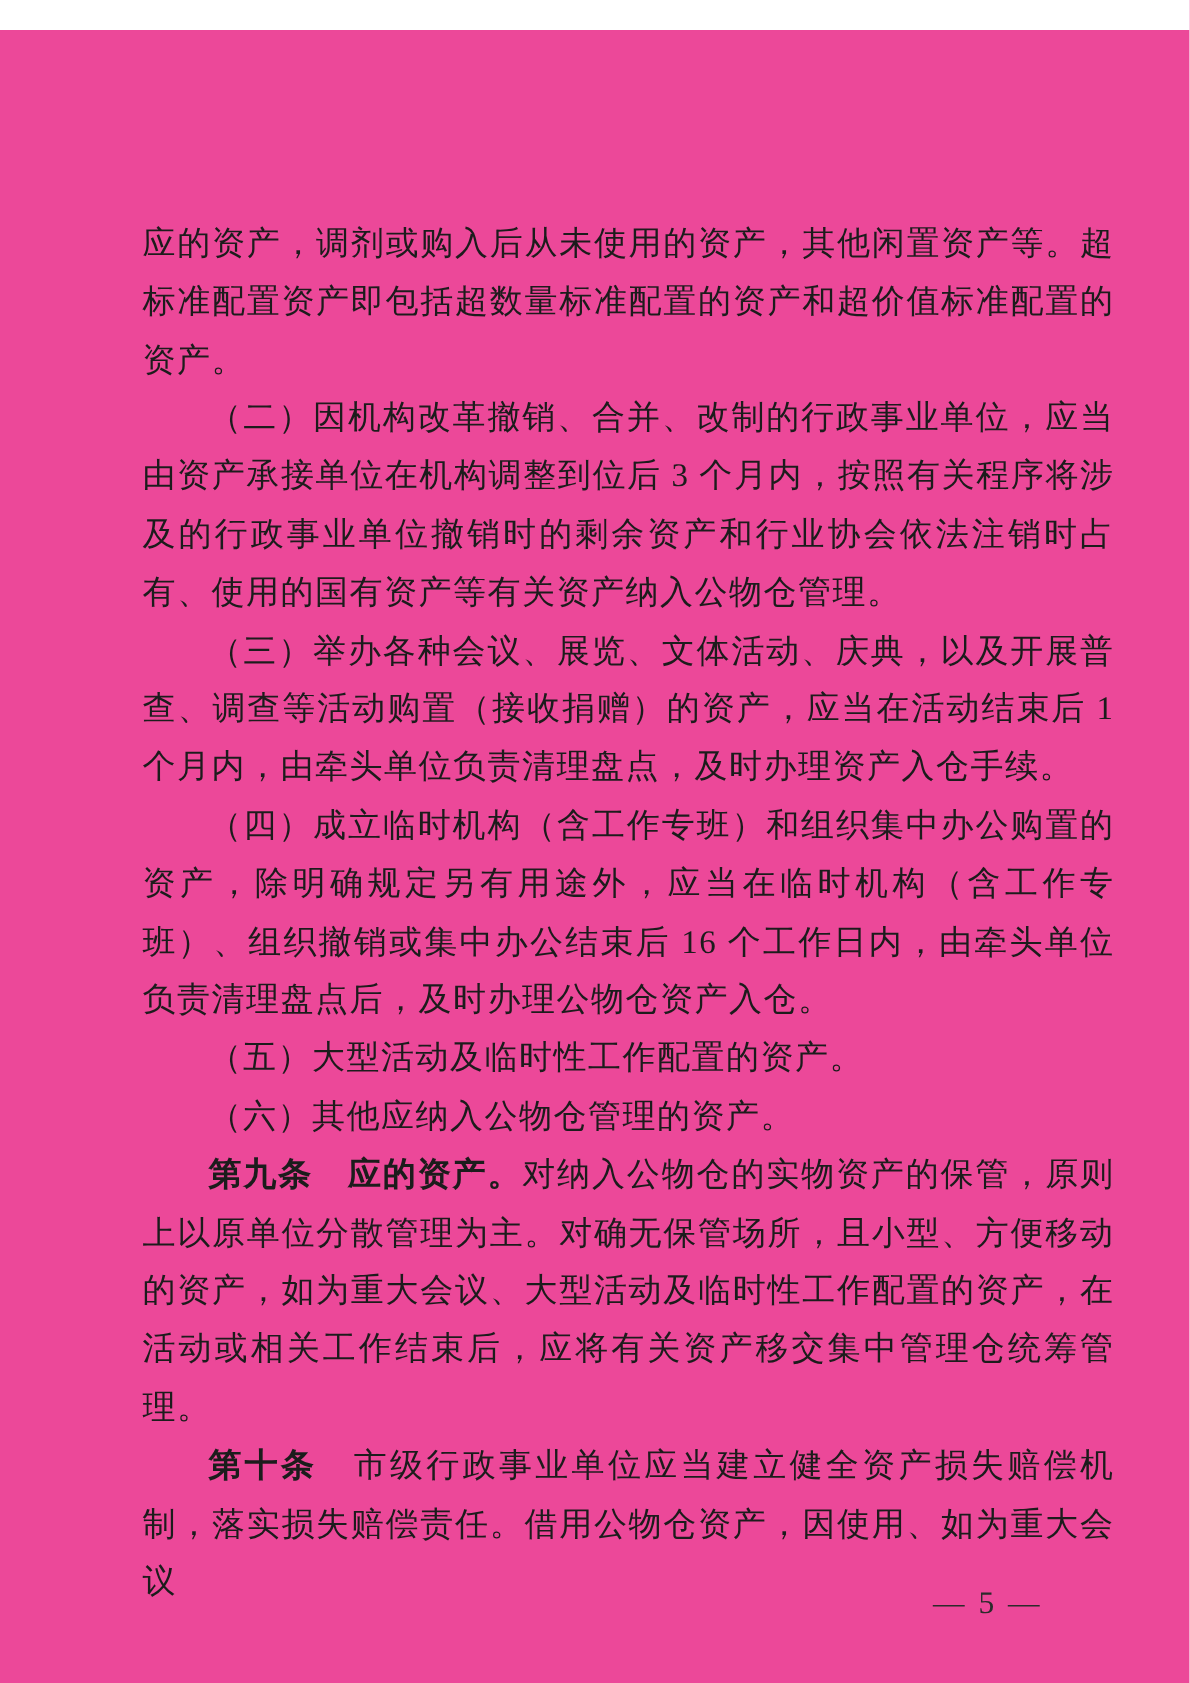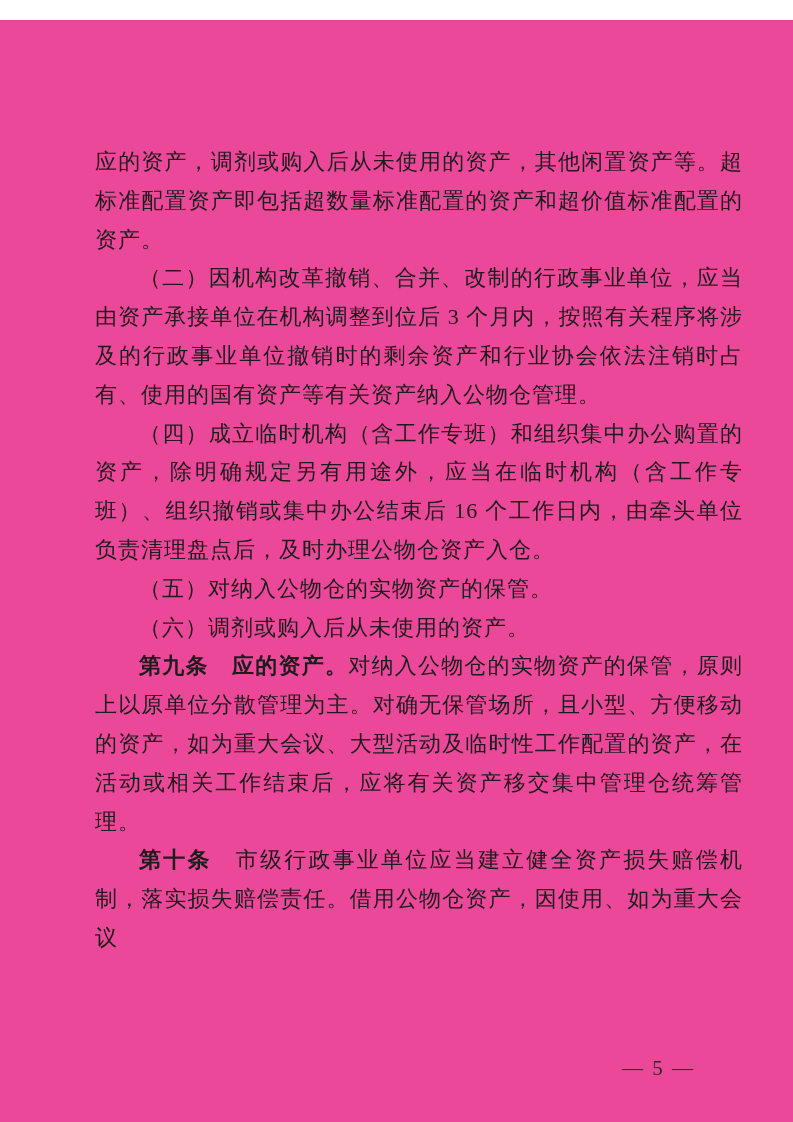--- a/index.html
+++ b/index.html
@@ -47,20 +47,21 @@
     font-family: "Liberation Serif", "DejaVu Serif", serif;
   }
 </style>
 </head>
 <body>
 
 <div class="page">
   <div class="doc-body">
       <p class=""><span class="run">应的资产，调剂或购入后从未使用的资产，其他闲置资产等。超标准配置资产即包括超数量标准配置的资产和超价值标准配置的资产。</span></p>
       <p class="indent"><span class="run">（二）因机构改革撤销、合并、改制的行政事业单位，应当由资产承接单位在机构调整到位后 3 个月内，按照有关程序将涉及的行政事业单位撤销时的剩余资产和行业协会依法注销时占有、使用的国有资产等有关资产纳入公物仓管理。</span></p>
+      <p class="indent"><span class="run">（三）举办各种会议、展览、文体活动、庆典，以及开展普查、调查等活动购置（接收捐赠）的资产，应当在活动结束后 1 个月内，由牵头单位负责清理盘点，及时办理资产入仓手续。</span></p>
       <p class="indent"><span class="run">（四）成立临时机构（含工作专班）和组织集中办公购置的资产，除明确规定另有用途外，应当在临时机构（含工作专班）、组织撤销或集中办公结束后 16 个工作日内，由牵头单位负责清理盘点后，及时办理公物仓资产入仓。</span></p>
-      <p class="indent"><span class="run">（五）对纳入公物仓的实物资产的保管。</span></p>
-      <p class="indent"><span class="run">（六）调剂或购入后从未使用的资产。</span></p>
+      <p class="indent"><span class="run">（五）大型活动及临时性工作配置的资产。</span></p>
+      <p class="indent"><span class="run">（六）其他应纳入公物仓管理的资产。</span></p>
       <p class="indent"><span class="run bold">第九条　应的资产。</span><span class="run">对纳入公物仓的实物资产的保管，原则上以原单位分散管理为主。对确无保管场所，且小型、方便移动的资产，如为重大会议、大型活动及临时性工作配置的资产，在活动或相关工作结束后，应将有关资产移交集中管理仓统筹管理。</span></p>
       <p class="indent"><span class="run bold">第十条</span><span class="run">　市级行政事业单位应当建立健全资产损失赔偿机制，落实损失赔偿责任。借用公物仓资产，因使用、如为重大会议</span></p>
     </div>
   <div class="page-number">— 5 —</div>
 </div>
 
 </body></html>

